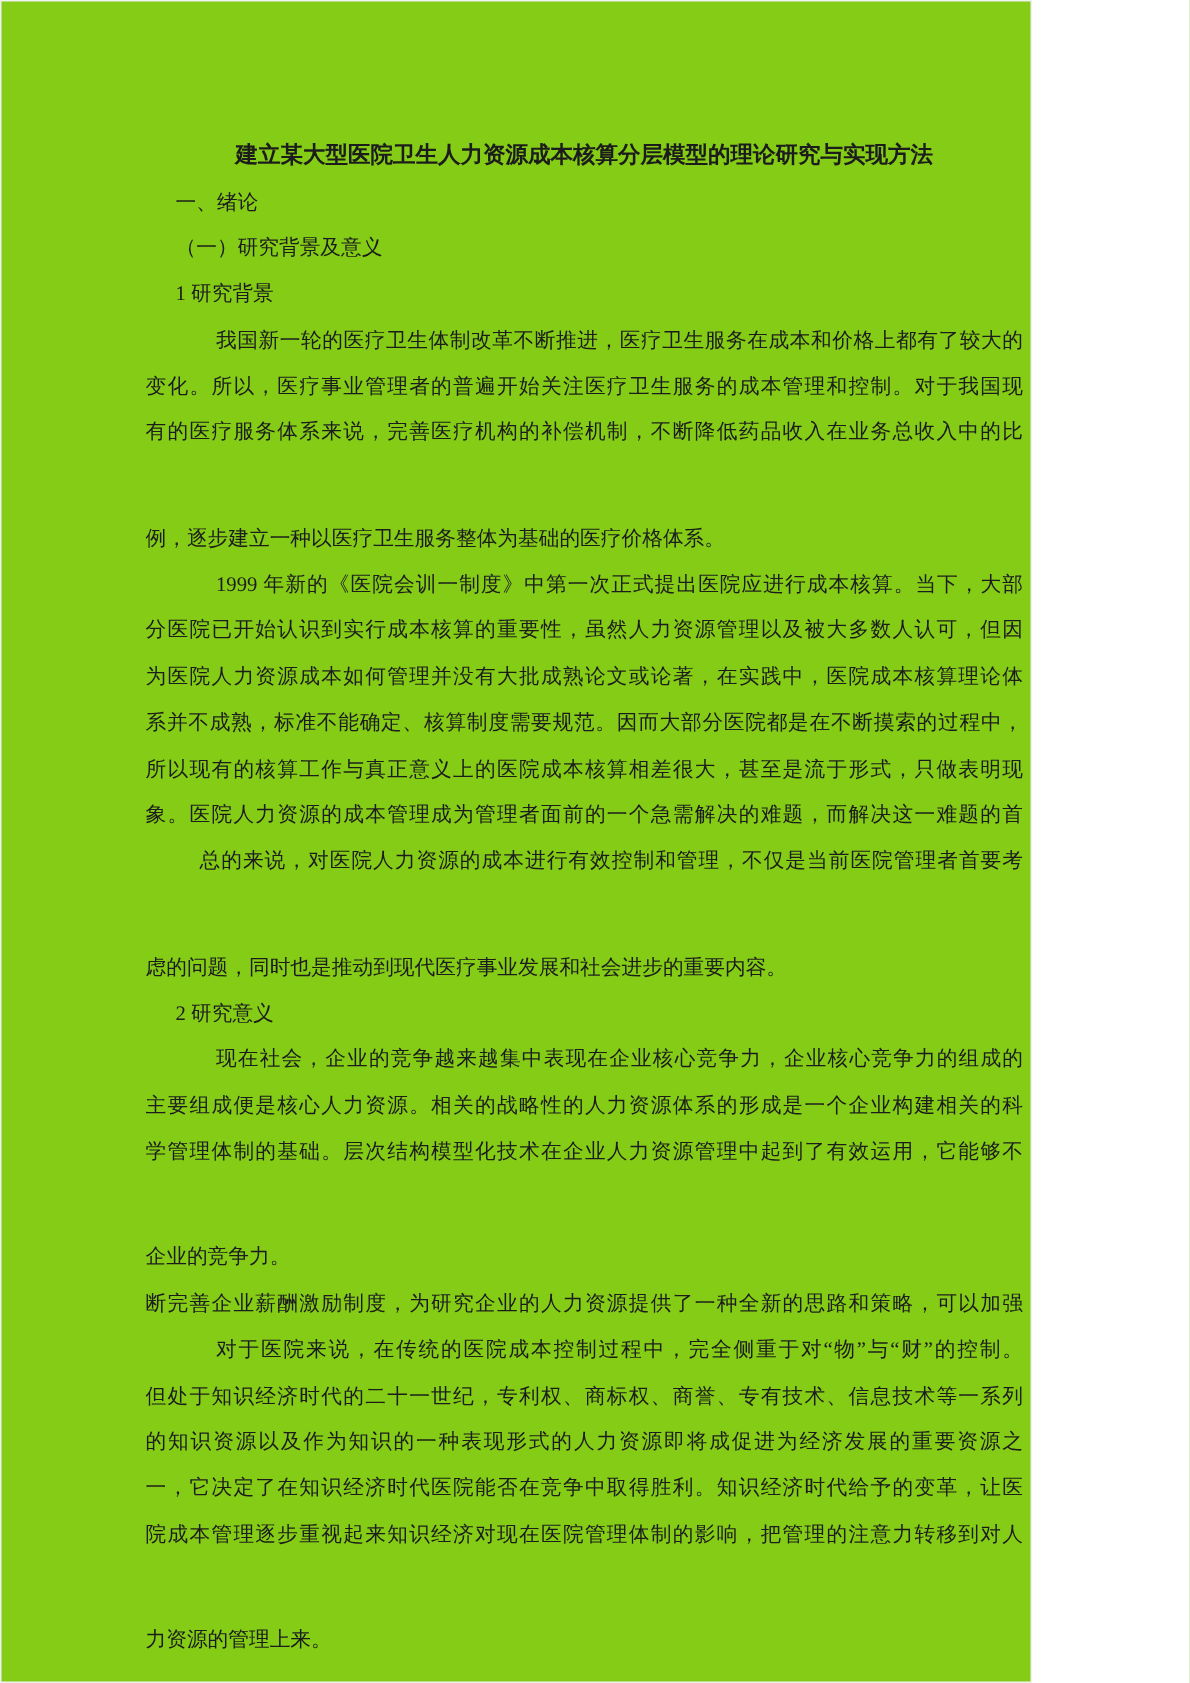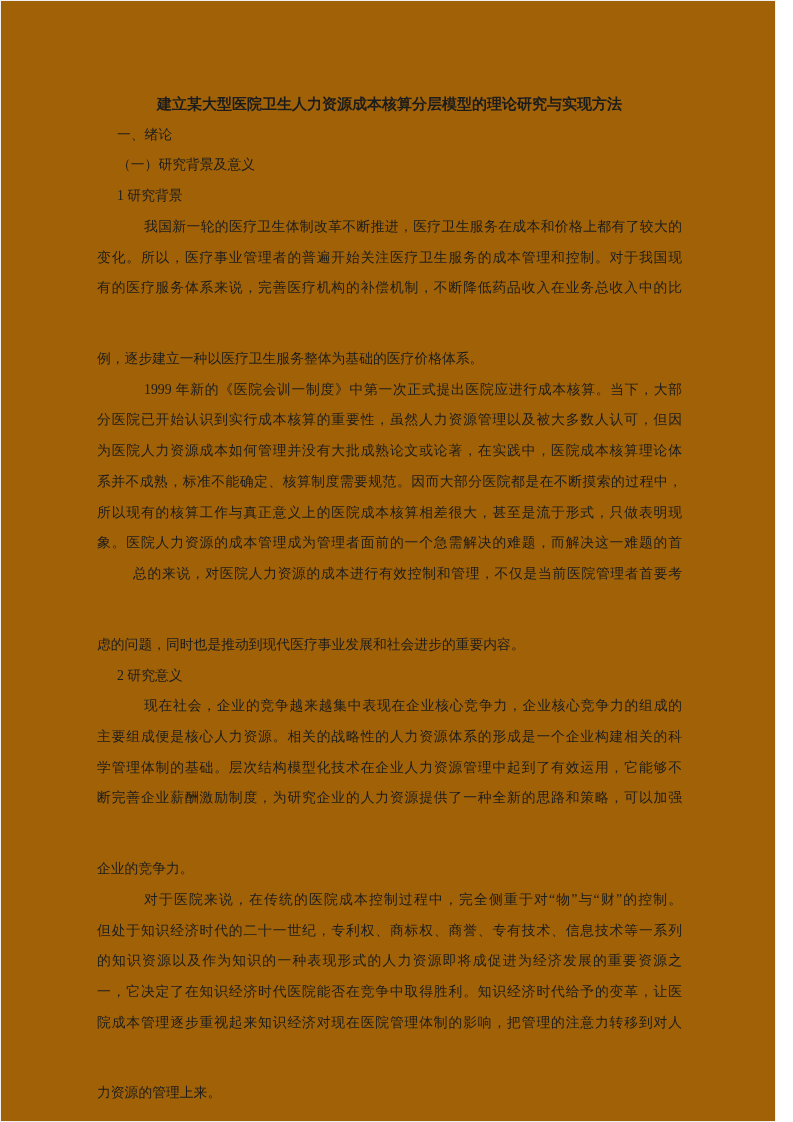--- a/index.html
+++ b/index.html
@@ -2,23 +2,23 @@
 <html><head>
 <meta charset="utf-8">
 <style>
   html, body {
     margin: 0;
     padding: 0;
     background: #ffffff;
   }
   .page {
     position: relative;
-    width: 776px;
+    width: 688px;
     height: 1122px;
-    background: #a16207;
+    background: #84cc16;
     overflow: hidden;
     box-sizing: border-box;
     border: 1px solid #f0f0f0;
     font-family: "Liberation Serif", "DejaVu Serif", serif;
     color: #1c1c1c;
   }
   .content {
     position: absolute;
     left: 96px;
     top: 88px;
@@ -86,22 +86,22 @@
         <div class="line first">总的来说，对医院人力资源的成本进行有效控制和管理，不仅是当前医院管理者首要考</div>
         <div class="line last">虑的问题，同时也是推动到现代医疗事业发展和社会进步的重要内容。</div>
       </div>
       <div class="block h3">
         <div class="line first last">2 研究意义</div>
       </div>
       <div class="block para i3">
         <div class="line first">现在社会，企业的竞争越来越集中表现在企业核心竞争力，企业核心竞争力的组成的</div>
         <div class="line">主要组成便是核心人力资源。相关的战略性的人力资源体系的形成是一个企业构建相关的科</div>
         <div class="line">学管理体制的基础。层次结构模型化技术在企业人力资源管理中起到了有效运用，它能够不</div>
+        <div class="line last">企业的竞争力。</div>
         <div class="line">断完善企业薪酬激励制度，为研究企业的人力资源提供了一种全新的思路和策略，可以加强</div>
-        <div class="line last">企业的竞争力。</div>
       </div>
       <div class="block para i3">
         <div class="line first">对于医院来说，在传统的医院成本控制过程中，完全侧重于对“物”与“财”的控制。</div>
         <div class="line">但处于知识经济时代的二十一世纪，专利权、商标权、商誉、专有技术、信息技术等一系列</div>
         <div class="line">的知识资源以及作为知识的一种表现形式的人力资源即将成促进为经济发展的重要资源之</div>
         <div class="line">一，它决定了在知识经济时代医院能否在竞争中取得胜利。知识经济时代给予的变革，让医</div>
         <div class="line">院成本管理逐步重视起来知识经济对现在医院管理体制的影响，把管理的注意力转移到对人</div>
         <div class="line last">力资源的管理上来。</div>
       </div>
       <div class="block para i3">

